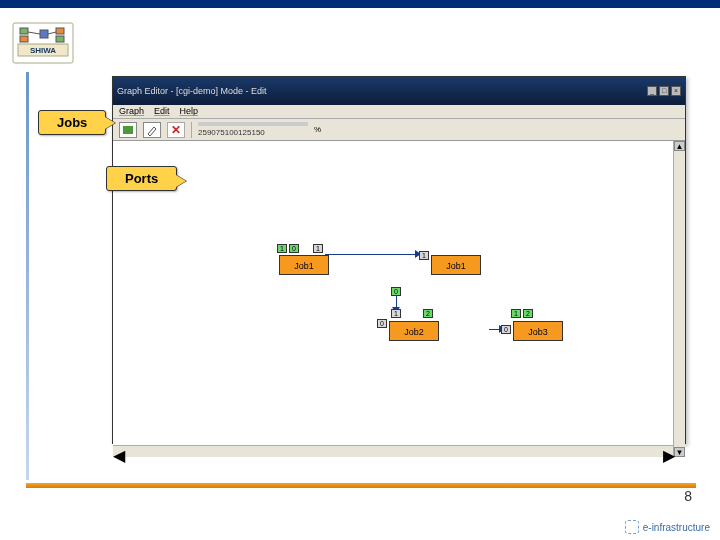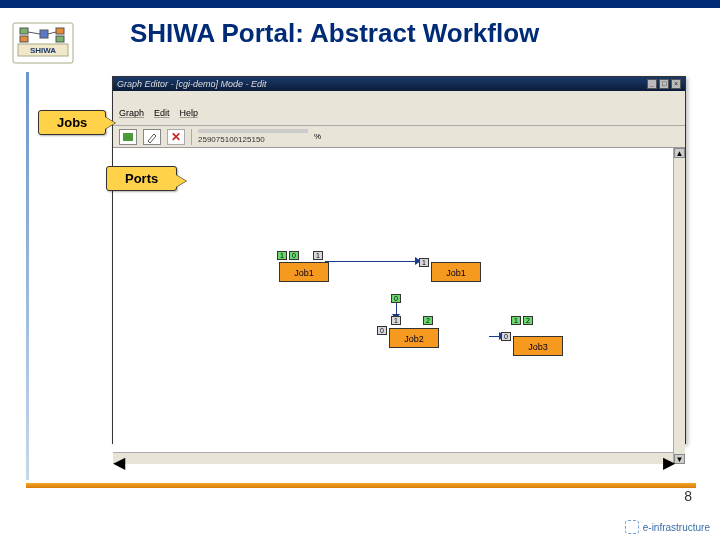--- a/index.html
+++ b/index.html
@@ -4,24 +4,24 @@
 <style>
   * { box-sizing: border-box; margin: 0; padding: 0; }
   body { width: 720px; height: 540px; font-family: Arial, sans-serif; background: #fff; position: relative; overflow: hidden; }
   .slide { width: 720px; height: 540px; position: relative; }
   .top-bar { position: absolute; top: 0; left: 0; width: 100%; height: 8px; background: #002c77; }
   .logo { position: absolute; top: 22px; left: 8px; width: 70px; height: 42px; }
   .logo svg { width: 100%; height: 100%; }
   .title { position: absolute; top: 18px; left: 130px; font-size: 26px; font-weight: bold; color: #002c77; }
   .left-line { position: absolute; top: 72px; left: 26px; width: 3px; height: 408px; background: linear-gradient(#6a96c8,#c7d7ea); }
   .editor { position: absolute; top: 76px; left: 112px; width: 574px; height: 368px; background: #fff; border: 1px solid #333; box-shadow: 2px 2px 4px rgba(0,0,0,.25); }
-  .titlebar { height: 14px; background: linear-gradient(#1a3a6a,#0c1c3a); color: #ddd; font-size: 9px; padding: 1px 4px; display:flex; justify-content:space-between; align-items:center;font-style:italic; }
+  .titlebar { height: 28px; background: linear-gradient(#1a3a6a,#0c1c3a); color: #ddd; font-size: 9px; padding: 1px 4px; display:flex; justify-content:space-between; align-items:center; }
   .titlebar .controls { display:flex; gap:2px; }
   .titlebar .controls span { width:10px; height:10px; background:#bbb; border:1px solid #555; font-size:7px; text-align:center; line-height:8px; color:#222; }
-  .menubar { height: 14px; background: #e8e4d8; font-size: 9px; display:flex; gap:10px; padding:17px 6px; border-bottom:1px solid #aaa; }
+  .menubar { height: 14px; background: #e8e4d8; font-size: 9px; display:flex; gap:10px; padding:1px 6px; border-bottom:1px solid #aaa; }
   .menubar span { text-decoration: underline; text-decoration-color: rgba(0,0,0,.3); }
   .toolbar { height: 22px; background:#e8e4d8; border-bottom:1px solid #999; display:flex; align-items:center; gap:6px; padding:0 6px; font-size:8px; }
   .tbtn { width:18px; height:16px; border:1px solid #888; background:#fff; display:flex; align-items:center; justify-content:center; }
   .tbtn.green svg rect{fill:#4a9a3a;}
   .tbtn.pen svg path{stroke:#555; fill:none;}
   .tbtn.del { font-size:12px; color:#c22; font-weight:bold; border-color:#aaa; }
   .slider { display:flex; align-items:center; gap:2px; }
   .slider .track { width:110px; height:4px; background:#ccc; position:relative; }
   .slider .ticks { display:flex; justify-content:flex-start; width:110px; font-size:8px; margin-top:2px; color:#333; }
   .canvas-wrap { position:relative; height: calc(100% - 50px); display:flex; }
@@ -65,21 +65,20 @@
       <rect x="8" y="6" width="8" height="6" fill="#7ab36a" stroke="#555"></rect>
       <rect x="8" y="14" width="8" height="6" fill="#e78a3a" stroke="#555"></rect>
       <rect x="28" y="8" width="8" height="8" fill="#5a7ac7" stroke="#555"></rect>
       <rect x="44" y="6" width="8" height="6" fill="#e78a3a" stroke="#555"></rect>
       <rect x="44" y="14" width="8" height="6" fill="#7ab36a" stroke="#555"></rect>
       <line x1="16" y1="10" x2="28" y2="12" stroke="#555"></line>
       <line x1="36" y1="12" x2="44" y2="10" stroke="#555"></line>
     </svg>
   </div>
 
-  <div class="title">SHIWA Portal: Abstract Workflow</div>
   <div class="left-line"></div>
 
   <div class="editor">
     <div class="titlebar">
       <span>Graph Editor - [cgi-demo] Mode - Edit</span>
       <div class="controls">
         <span>_</span>
         <span>□</span>
         <span>×</span>
       </div>
@@ -127,21 +126,21 @@
 
         <div class="arrow-line" style="top:154px; left:283px; width:1px; height:14px;"></div>
         <div class="arrow-head down" style="top:166px; left:279px;"></div>
 
         <div class="arrow-line" style="top:188px; left:376px; width:12px; height:1px;"></div>
         <div class="arrow-head" style="top:184px; left:386px;"></div>
 
         <div class="job" style="left:166px; top:114px;"><span>Job1</span></div>
         <div class="job" style="left:318px; top:114px;"><span>Job1</span></div>
         <div class="job" style="left:276px; top:180px;"><span>Job2</span></div>
-        <div class="job" style="left:400px; top:188px;"><span>Job3</span></div>
+        <div class="job" style="left:400px; top:180px;"><span>Job3</span></div>
 
         <div class="port green" style="left:164px; top:103px;"><span>1</span></div>
         <div class="port green" style="left:176px; top:103px;"><span>0</span></div>
         <div class="port grey" style="left:200px; top:103px;"><span>1</span></div>
         <div class="port grey" style="left:306px; top:110px;"><span>1</span></div>
         <div class="port green" style="left:278px; top:146px;"><span>0</span></div>
         <div class="port grey" style="left:264px; top:178px;"><span>0</span></div>
         <div class="port grey" style="left:278px; top:168px;"><span>1</span></div>
         <div class="port green" style="left:310px; top:168px;"><span>2</span></div>
         <div class="port grey" style="left:388px; top:184px;"><span>0</span></div>

